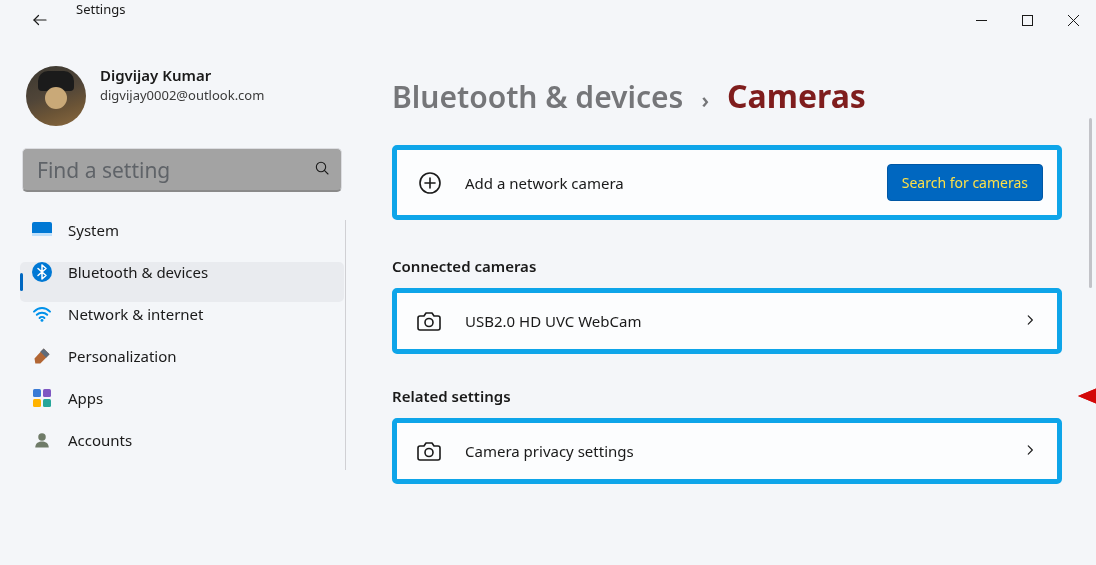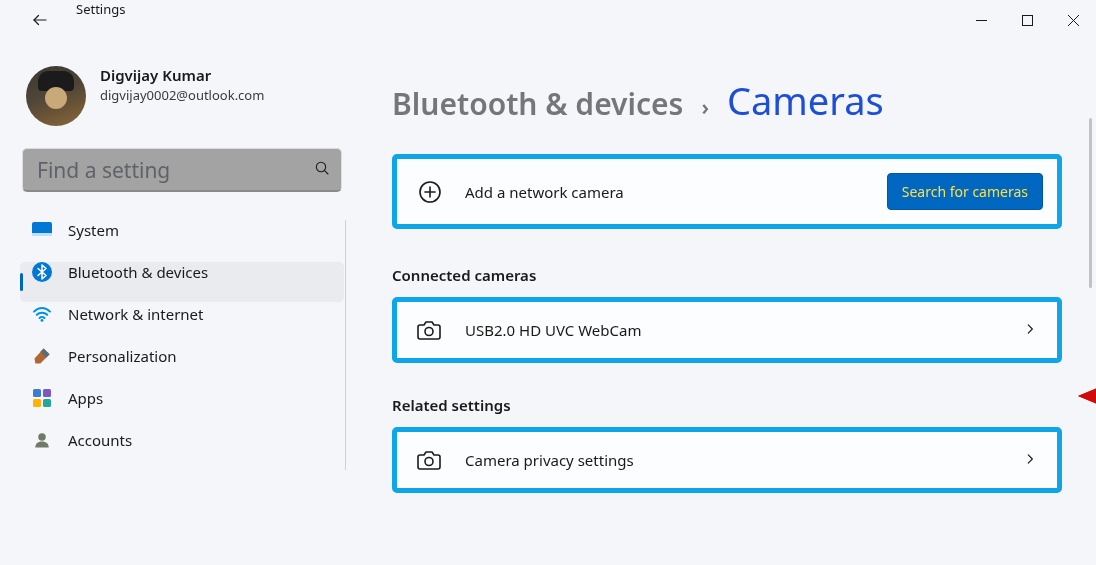--- a/index.html
+++ b/index.html
@@ -93,21 +93,21 @@
     width: 3px; height: 18px; border-radius: 2px;
     background: #0067c0;
   }
   .nav-icon { width: 20px; height: 20px; display:flex; align-items:center; justify-content:center; flex-shrink:0; }
 
   
   .content { flex: 1; padding: 26px 34px 0 32px; position:relative; }
   .breadcrumb { display: flex; align-items: baseline; gap: 18px; margin-bottom: 28px; }
   .crumb-parent { font-size: 30px; font-weight: 600; color: #757679; cursor:pointer; }
   .crumb-sep { font-size: 22px; color: #757679; font-weight:600; }
-  .crumb-current { font-size: 38px; font-weight: 400; color: #1d4ed8; }
+  .crumb-current { font-size: 32px; font-weight: 700; color: #7f1d1d; }
 
   .card {
     background: #fcfdfe;
     border: 5px solid #0ea5e9;
     border-radius: 5px;
   }
   .card-row {
     display: flex; align-items: center;
     padding: 16px 20px;
   }

